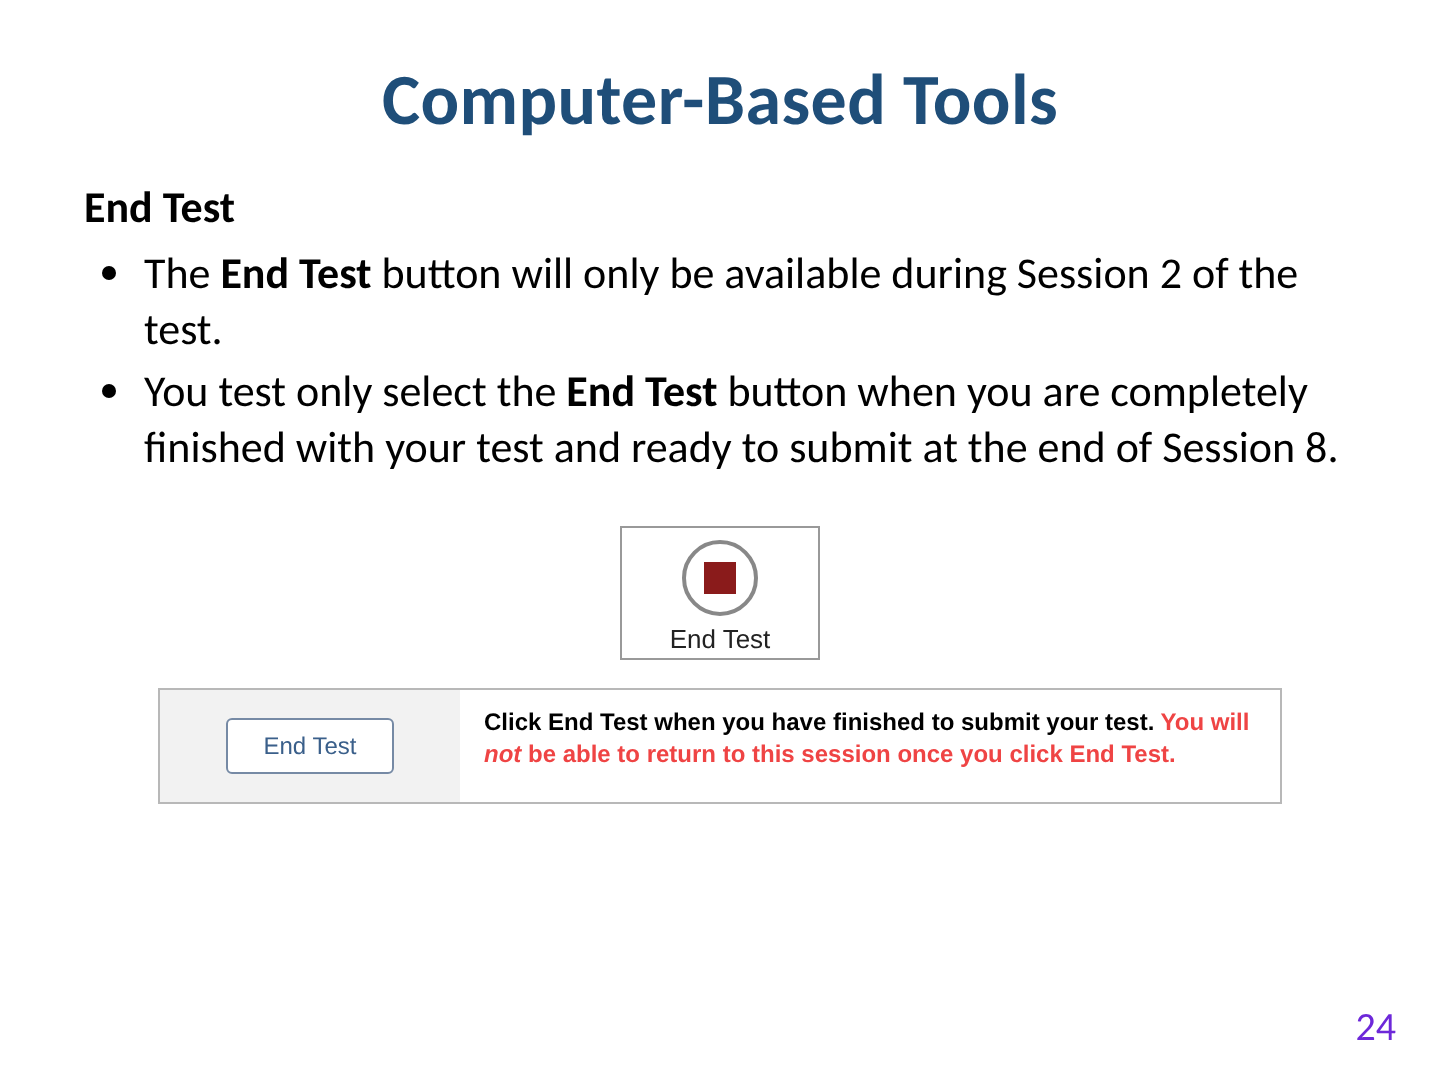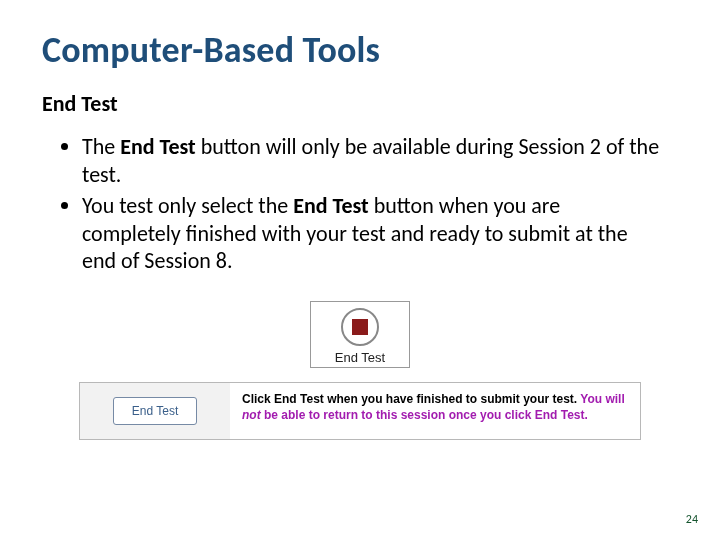--- a/index.html
+++ b/index.html
@@ -13,34 +13,34 @@
     position: relative;
   }
   .slide {
     width: 720px;
     height: 540px;
     position: relative;
     box-sizing: border-box;
     padding: 28px 42px 0 42px;
   }
   .title {
-    text-align: left;
+    text-align: center;
     font-size: 36px;
     font-weight: 700;
     color: #1f4e79;
     margin: 0 0 18px 0;
     letter-spacing: 0.2px;
   }
   .section-heading {
     font-size: 22px;
     font-weight: 700;
     margin: 0 0 4px 0;
   }
   ul.body-list {
-    margin: 16px;
+    margin: 6px;
     padding-left: 24px;
     font-size: 22px;
     line-height: 1.25;
   }
   ul.body-list li {
     margin-bottom: 4px;
   }
   .bold { font-weight: 700; }
   
   .endtest-graphic-1 {
@@ -100,28 +100,28 @@
     padding: 6px 18px;
     font-family: Verdana, Arial, sans-serif;
   }
   .endtest-panel .et-right {
     flex: 1;
     padding: 8px 12px;
     font-size: 12px;
     line-height: 1.35;
     font-weight: 700;
   }
-  .et-right .warn { color: #a21caf; }
+  .et-right .warn { color: #ef4444; }
   .et-right .em { font-style: italic; }
   .pagenum {
     position: absolute;
     right: 22px;
     bottom: 14px;
-    font-size: 12px;
-    color: #14532d;
+    font-size: 20px;
+    color: #6d28d9;
   }
 </style>
 </head>
 <body>
 
 <div class="slide">
 
   <h1 class="title">Computer-Based Tools</h1>
 
   <div class="section-heading">End Test</div>

